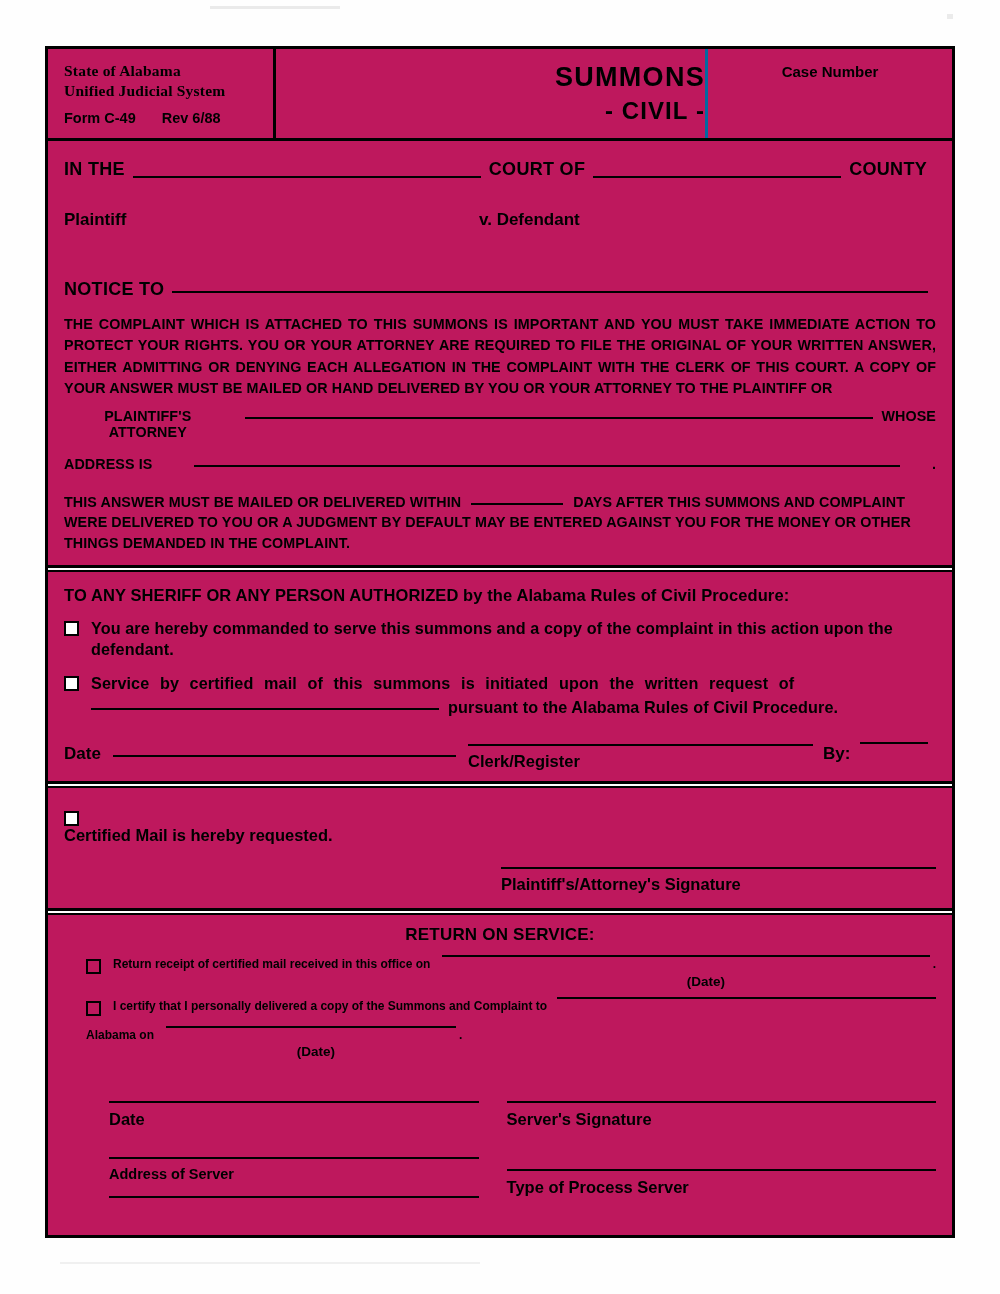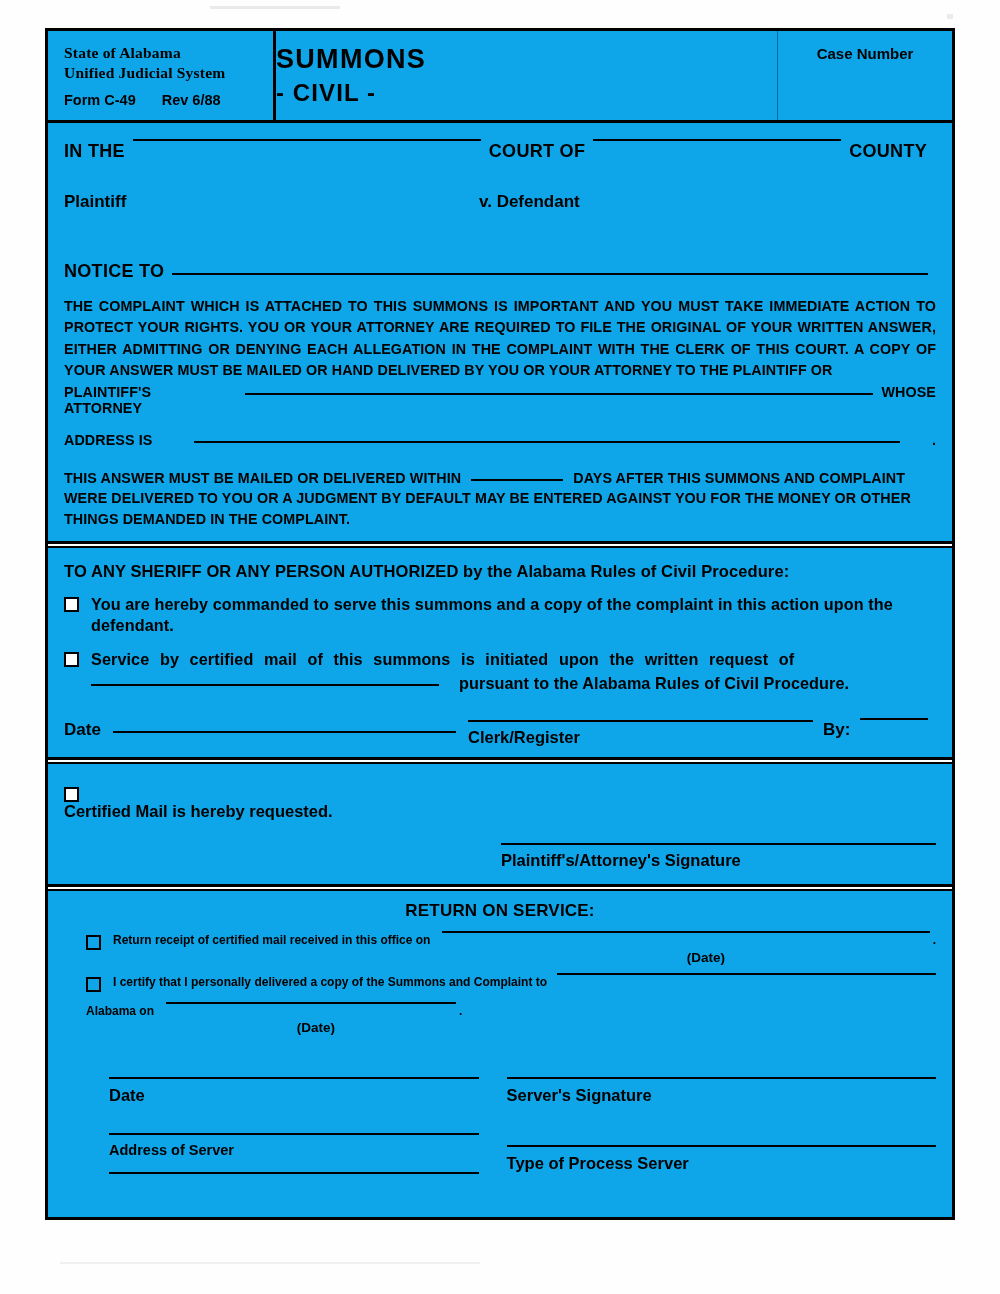--- a/index.html
+++ b/index.html
@@ -25,26 +25,26 @@
   }
   .scan-speck {
     position: absolute;
     background: #d8d8d8;
   }
 
   
   .form-frame {
     position: absolute;
     left: 45px;
-    top: 28px;
+    top: 46px;
     width: 910px;
     height: 1192px;
     border: 3px solid #000;
     box-sizing: border-box;
-    background: #0ea5e9;
+    background: #be185d;
   }
 
   
   .hdr {
     display: flex;
     height: 92px;
     border-bottom: 3px solid #000;
     box-sizing: border-box;
   }
   .hdr-left {
@@ -65,40 +65,40 @@
     position: absolute;
     left: 16px;
     bottom: 12px;
     display: flex;
     gap: 26px;
     font-weight: bold;
     font-size: 14.5px;
   }
   .hdr-center {
     flex: 1;
-    border-right: 1px solid #0369a1;
+    border-right: 3px solid #0369a1;
     box-sizing: border-box;
     display: flex;
     flex-direction: column;
-    align-items: flex-start;
+    align-items: flex-end;
     justify-content: center;
     gap: 4px;
   }
   .title-main {
     font-size: 27px;
     font-weight: bold;
     letter-spacing: 1.3px;
   }
   .title-sub {
     font-size: 24px;
     font-weight: bold;
     letter-spacing: 1.1px;
   }
   .hdr-right {
-    width: 174px;
+    width: 244px;
     box-sizing: border-box;
     padding-top: 14px;
     text-align: center;
   }
   .case-number-label {
     font-size: 15px;
     font-weight: bold;
   }
 
   
@@ -110,21 +110,21 @@
     margin: 0;
     box-sizing: border-box;
     height: 7px;
     background: #fff;
   }
 
   
   .court-sec { padding: 18px 16px 0 16px; height: 128px; }
   .court-line {
     display: flex;
-    align-items: flex-start;
+    align-items: flex-end;
     font-size: 18px;
     font-weight: bold;
     letter-spacing: .3px;
   }
   .court-line .lbl { white-space: nowrap; }
   .rule {
     border-bottom: 2.5px solid #000;
     flex: 1;
     height: 0;
     margin: 0 8px;
@@ -358,21 +358,21 @@
     </div>
 
     <div class="sec notice-sec">
       <div class="notice-to">
         <span>NOTICE TO</span>
         <span class="rule"></span>
       </div>
 
       <div class="body-para">THE COMPLAINT WHICH IS ATTACHED TO THIS SUMMONS IS IMPORTANT AND YOU MUST TAKE IMMEDIATE ACTION TO PROTECT YOUR RIGHTS. YOU OR YOUR ATTORNEY ARE REQUIRED TO FILE THE ORIGINAL OF YOUR WRITTEN ANSWER, EITHER ADMITTING OR DENYING EACH ALLEGATION IN THE COMPLAINT WITH THE CLERK OF THIS COURT.  A COPY OF YOUR ANSWER MUST BE MAILED OR HAND  DELIVERED BY YOU OR YOUR  ATTORNEY TO THE PLAINTIFF OR</div>
 
-      <div class="inline-row" style="margin-top:2px;">
+      <div class="inline-row" style="margin-top:8px;text-align:center;">
         <span>PLAINTIFF'S  ATTORNEY</span>
         <span class="rule rule-thin" style="flex:0 0 628px; margin-left:14px;"></span>
         <span>WHOSE</span>
       </div>
 
       <div class="inline-row" style="margin-top:16px;gap:28px;">
         <span>ADDRESS IS</span>
         <span class="rule rule-thin" style="margin-left:14px; margin-right:4px;"></span>
         <span class="period">.</span>
       </div>
@@ -395,21 +395,21 @@
         <span class="checkbox"></span>
         <span class="cb-text">You are hereby commanded to serve this summons and a copy of the complaint in this action upon the defendant.</span>
       </div>
 
       <div class="cb-row">
         <span class="checkbox"></span>
         <span style="flex:1;">
           <span class="cb-text spread" style="display:block; word-spacing:6px;">Service by certified mail of this summons is initiated upon the written request of</span>
           <span class="pursuant-row">
             <span class="blank-fixed" style="flex:0 0 348px;"></span>
-            <span class="cb-text" style="margin-left:20px;">pursuant to the Alabama Rules of Civil Procedure.</span>
+            <span class="cb-text" style="margin-left:9px;">pursuant to the Alabama Rules of Civil Procedure.</span>
           </span>
         </span>
       </div>
 
       <div class="date-clerk" style="padding:0;">
         <span class="dc-date">
           <span>Date</span>
           <span class="rule" style="margin-left:12px;"></span>
         </span>
         <span class="dc-clerk">

